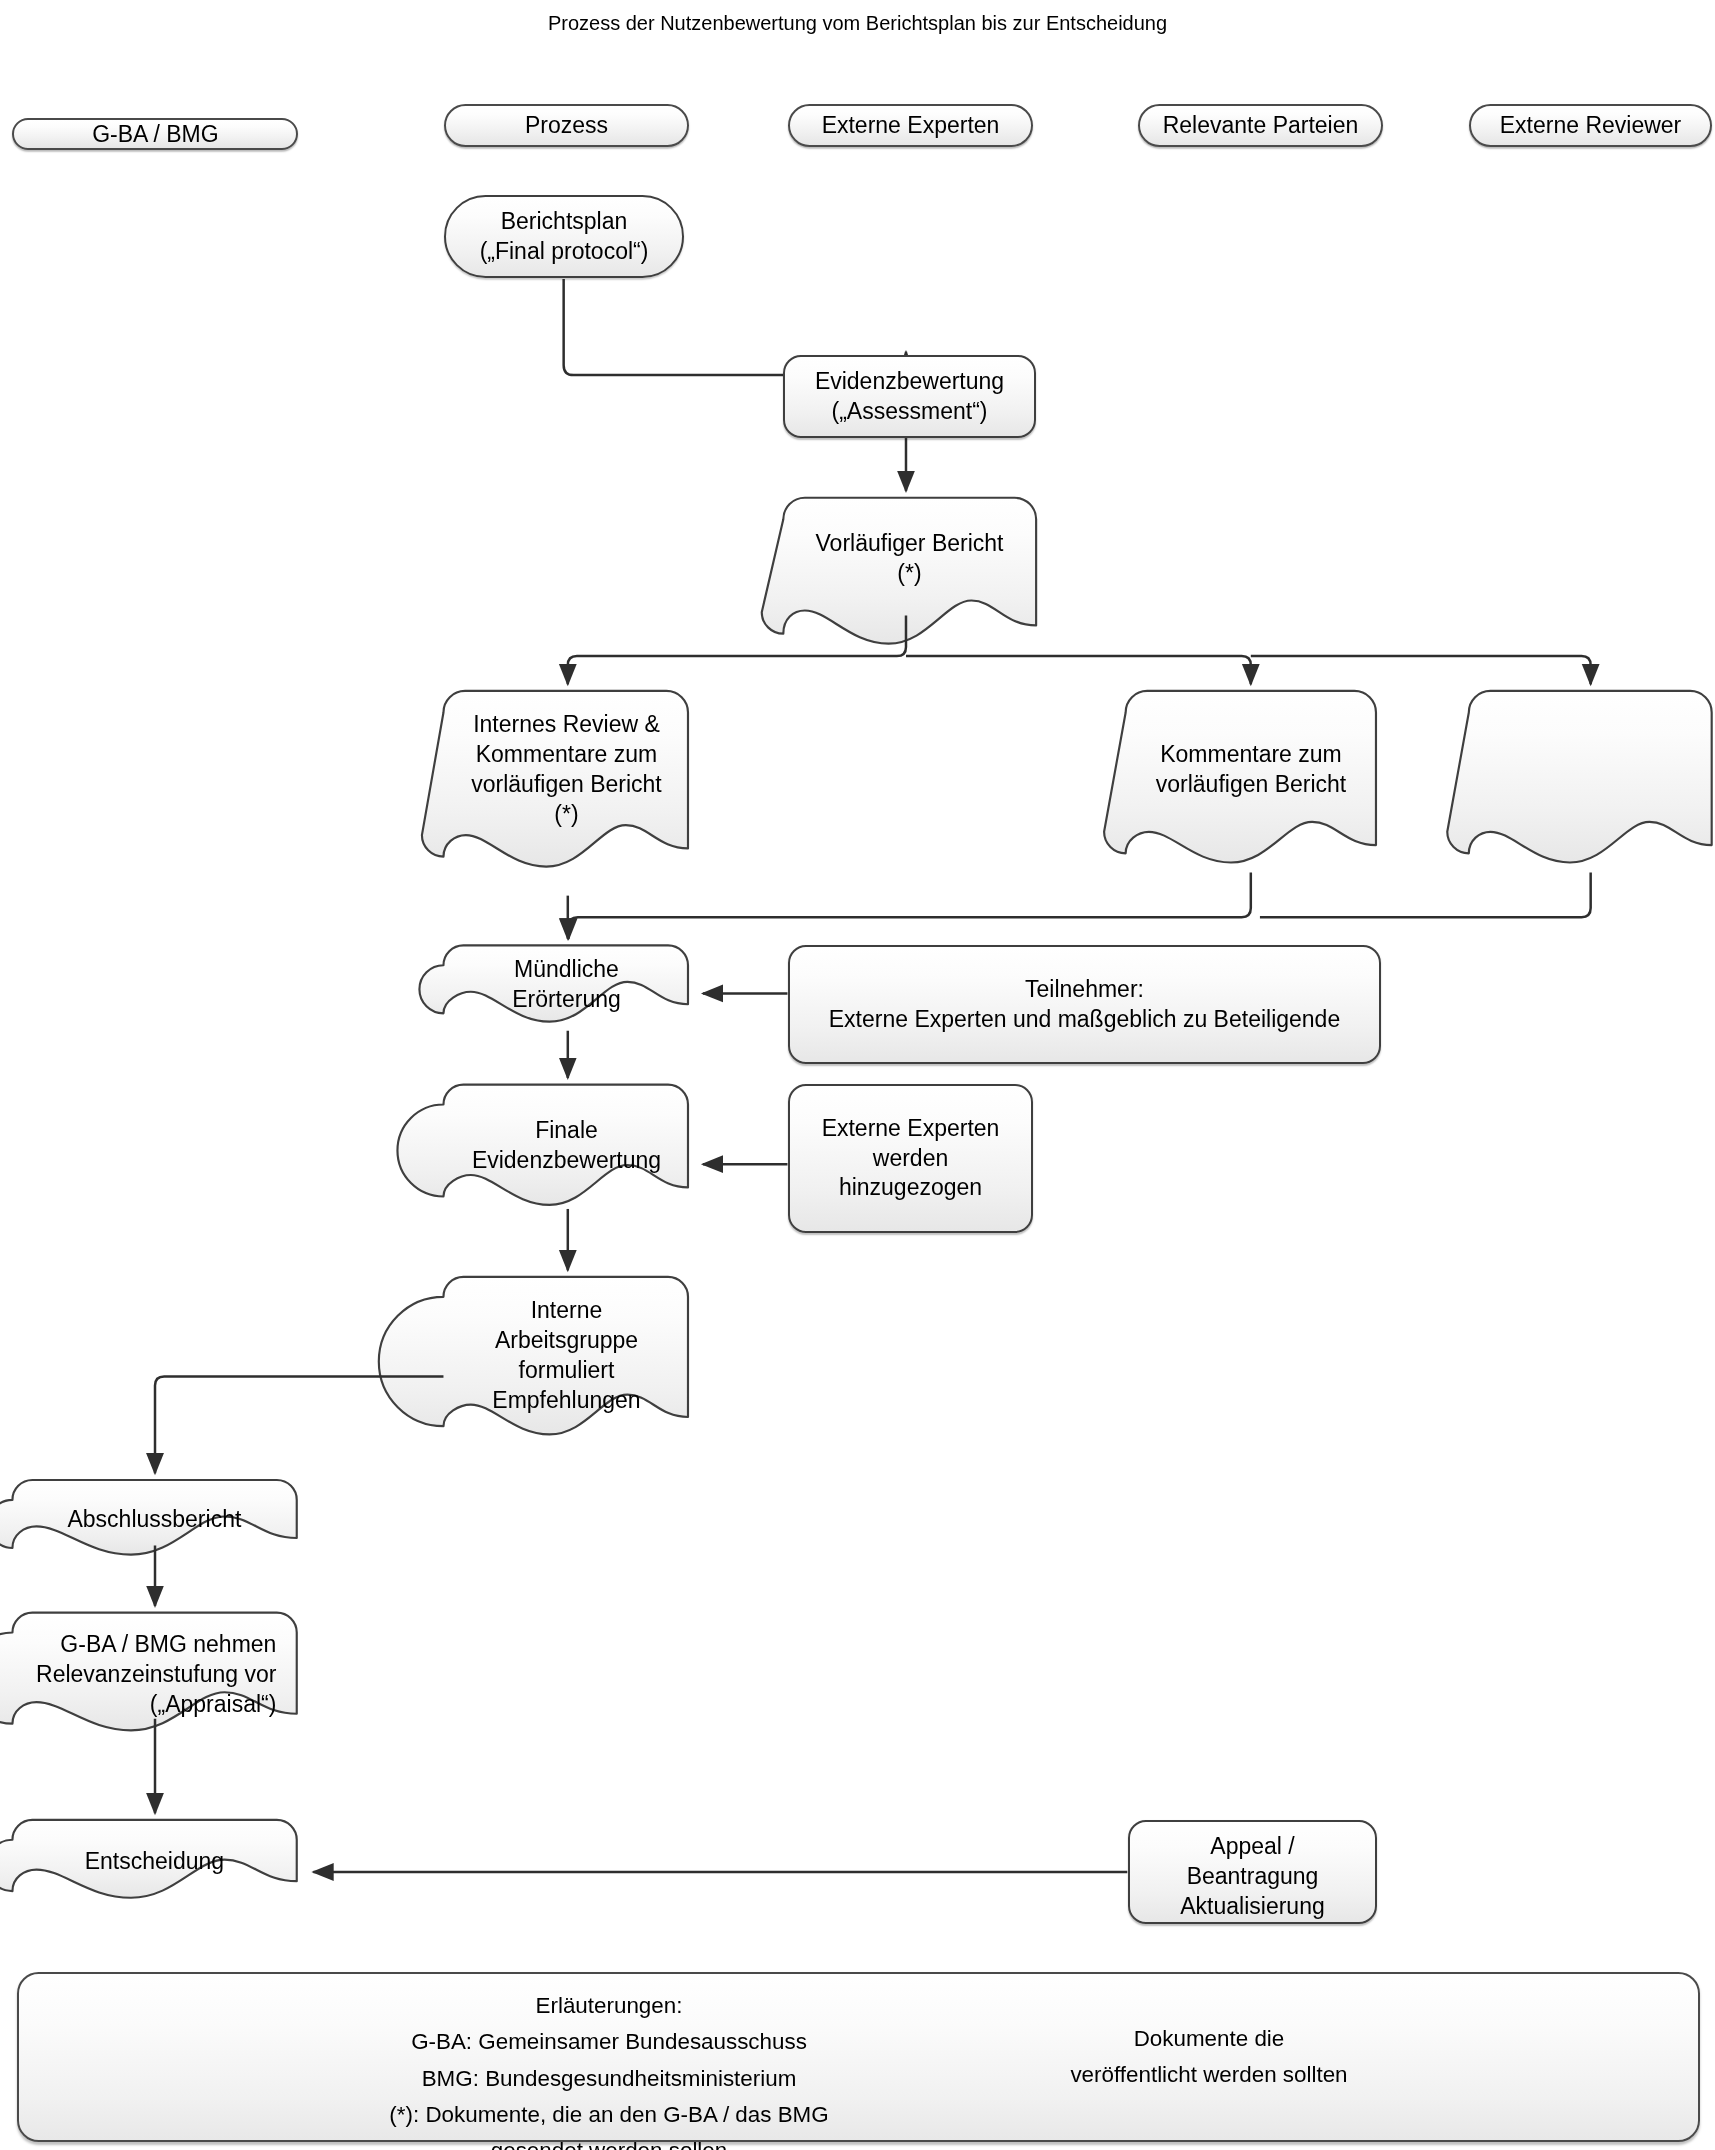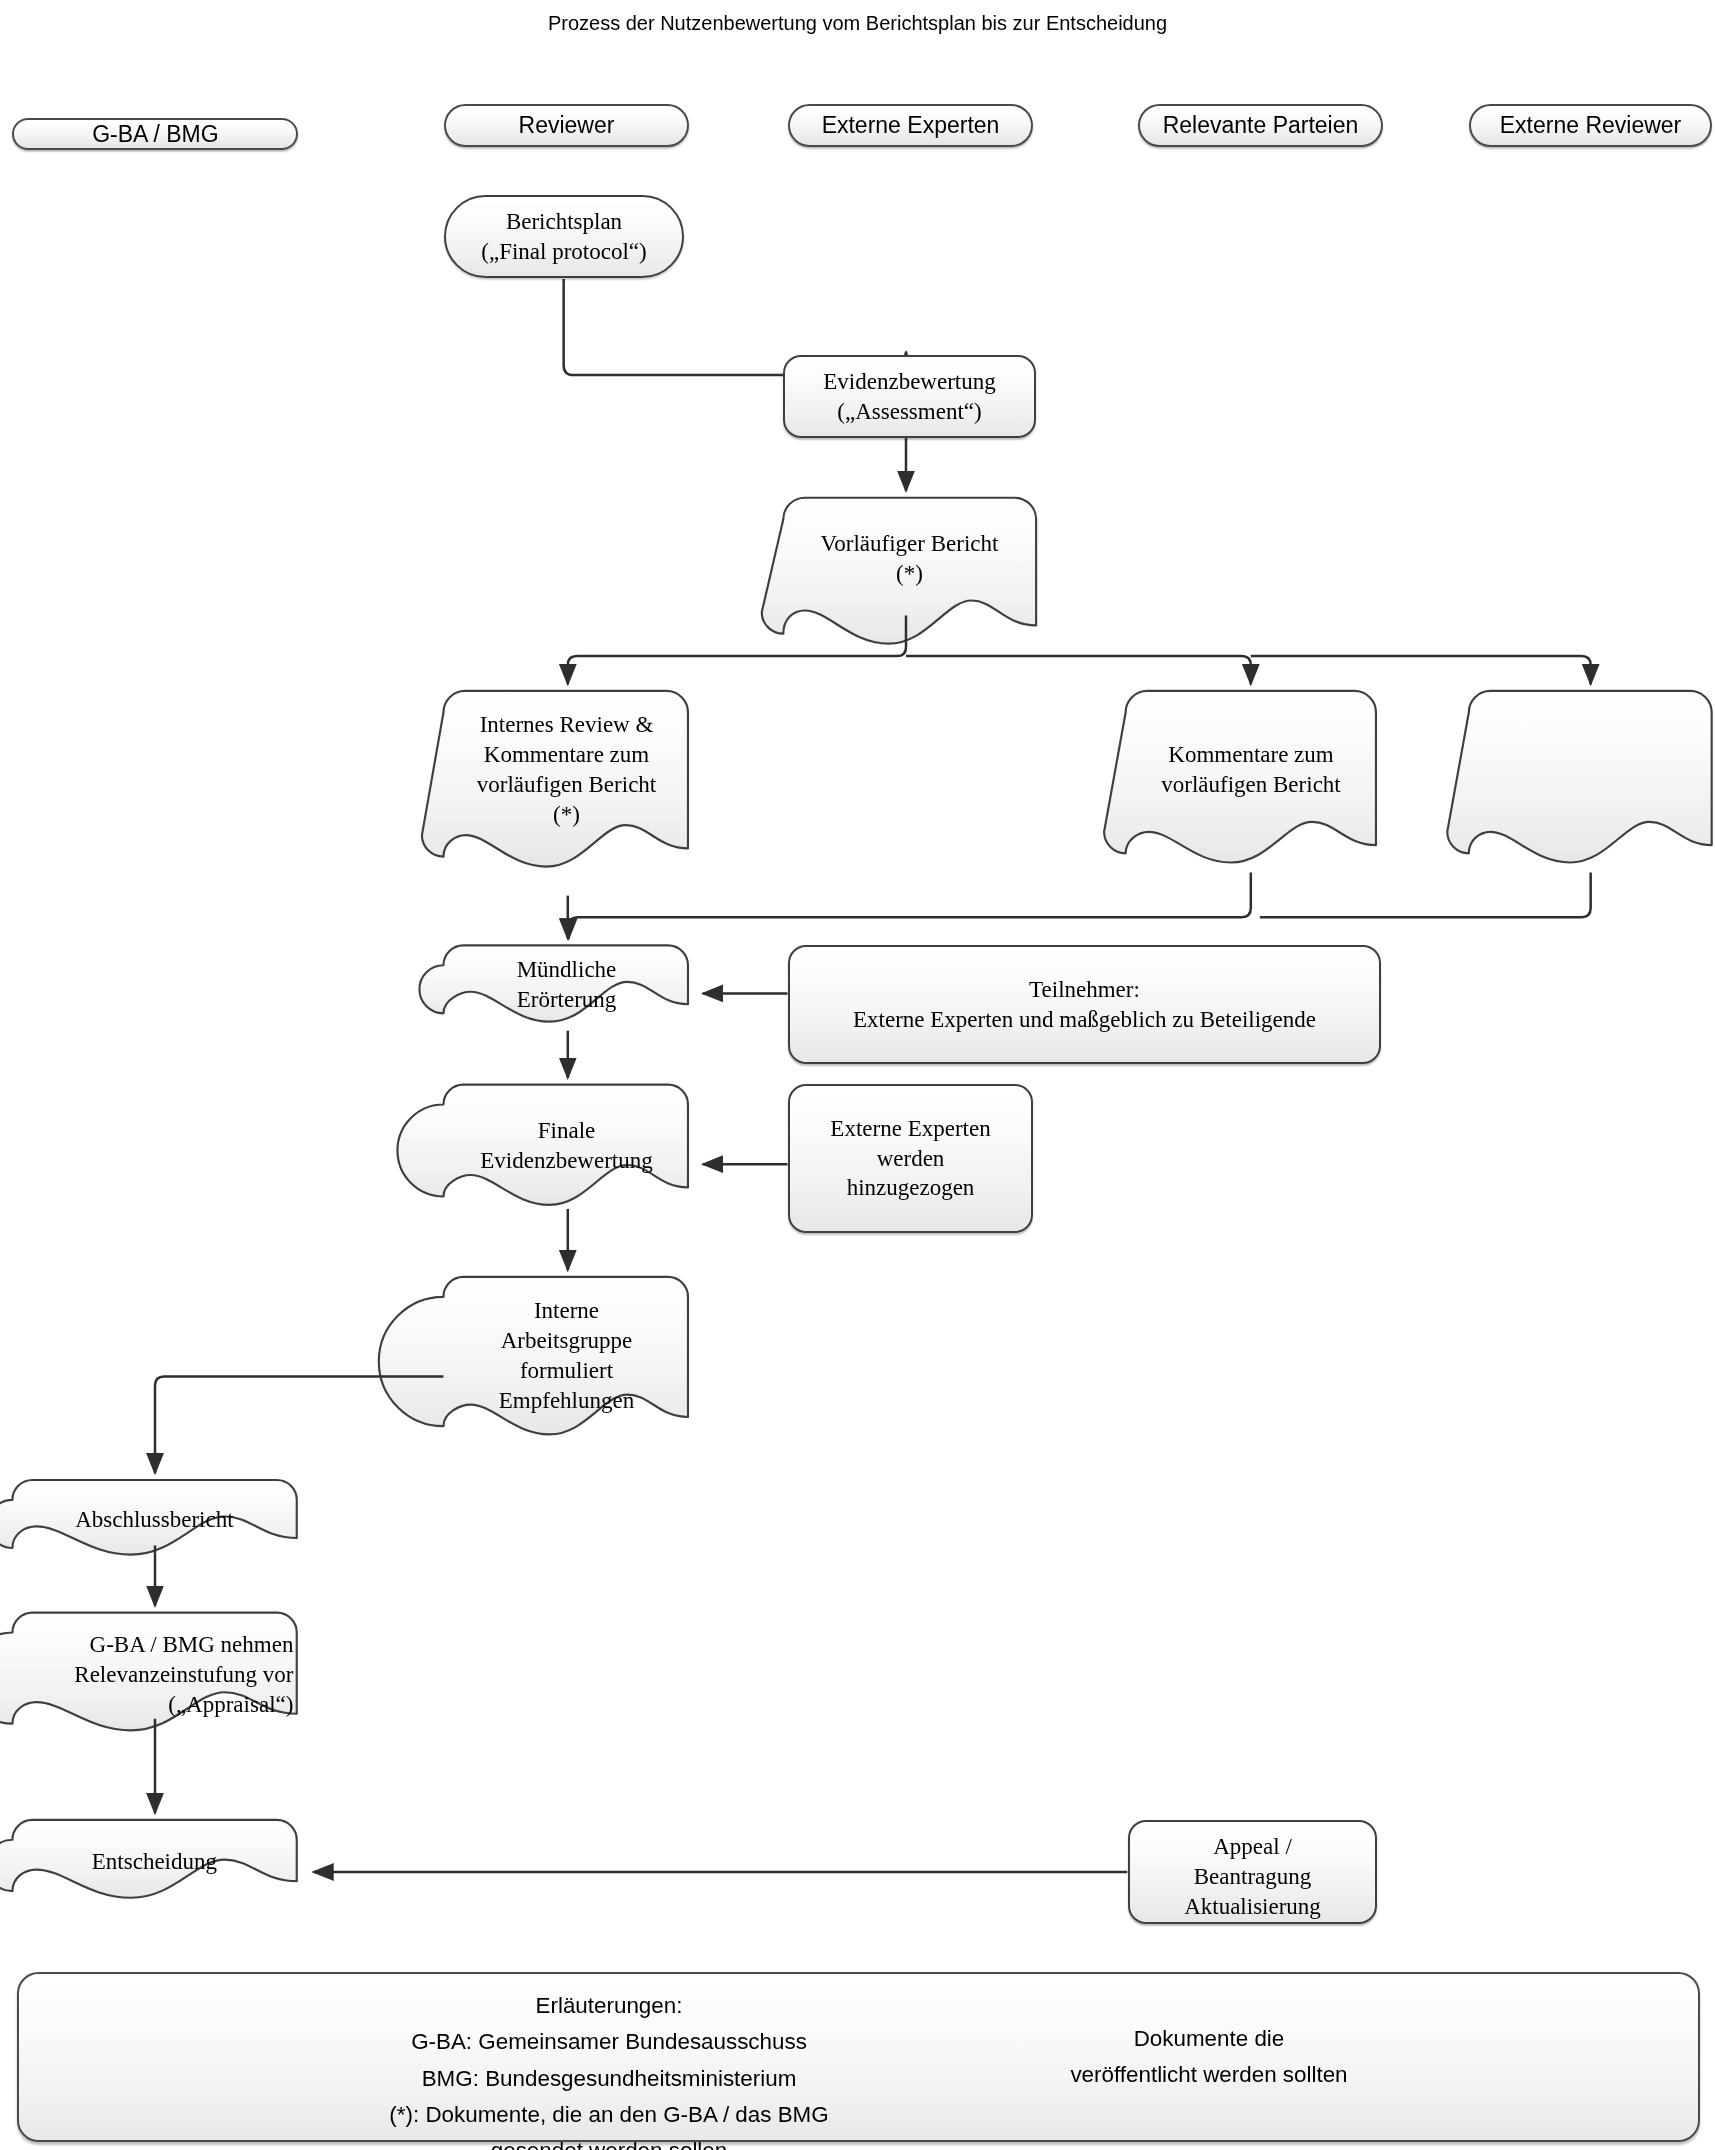--- a/index.html
+++ b/index.html
@@ -50,21 +50,21 @@
     box-sizing:border-box;
     display:flex;
     align-items:center;
     justify-content:center;
     text-align:center;
     font-size:23px;
     line-height:1.30;
     color:#000;
     z-index:3;
   }
-  .node .lbl{position:relative;z-index:2;padding:0 3px;width:100%;font-family:Liberation Serif, serif;}
+  .node .lbl{position:relative;z-index:2;padding:0 20px;width:100%;}
   .node.rect{
     border:2.1px solid #3f3f3f;
     border-radius:18px;
     background:linear-gradient(to bottom,#ffffff 0%,#fcfcfc 25%,#f1f1f1 70%,#e7e7e7 100%);
     box-shadow:0 1.7px 1.7px rgba(0,0,0,0.25);
   }
   .node.pillbox{
     border:2.1px solid #3f3f3f;
     border-radius:58px;
     background:linear-gradient(to bottom,#ffffff 0%,#fcfcfc 25%,#f1f1f1 70%,#e7e7e7 100%);
@@ -192,21 +192,21 @@
 
       <path d="M187,2073 L187,2187" marker-end="url(#arw)"></path>
 
       <path d="M1360,2258 L378,2258" marker-end="url(#arw)"></path>
     </g>
   </svg>
 
   <div class="title">Prozess der Nutzenbewertung vom Berichtsplan bis zur Entscheidung</div>
 
   <div class="lane-pill" style="left:12.4px;  top:104px; width:286px; height:32px;margin-top:14px;">G-BA / BMG</div>
-  <div class="lane-pill" style="left:444px; top:104px; width:245px; height:43px;">Reviewer</div>
+  <div class="lane-pill" style="left:444px; top:104px; width:245px; height:43px;">Prozess</div>
   <div class="lane-pill" style="left:788px; top:104px; width:245px; height:43px;">Externe Experten</div>
   <div class="lane-pill" style="left:1138px;top:104px; width:245px; height:43px;">Relevante Parteien</div>
   <div class="lane-pill" style="left:1469px;top:104px; width:243px; height:43px;">Externe Reviewer</div>
 
   <div class="node pillbox" style="left:444px; top:195px; width:240px; height:83px;">
     <span class="lbl">Berichtsplan<br>(„Final protocol“)</span>
   </div>
 
   <div class="node rect" style="left:783px; top:355px; width:253px; height:83px;">
     <span class="lbl">Evidenzbewertung<br>(„Assessment“)</span>

